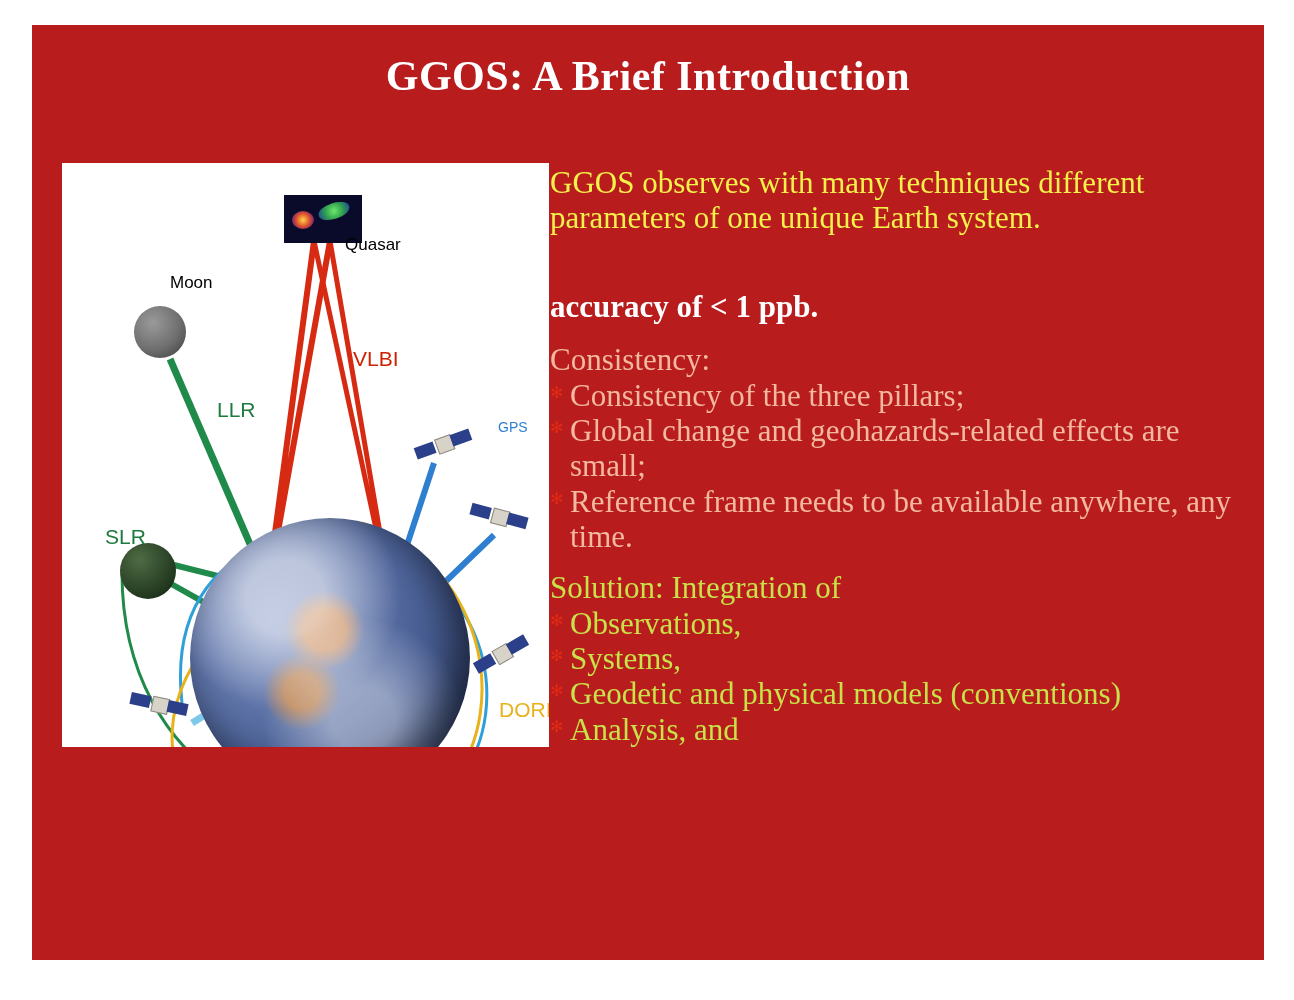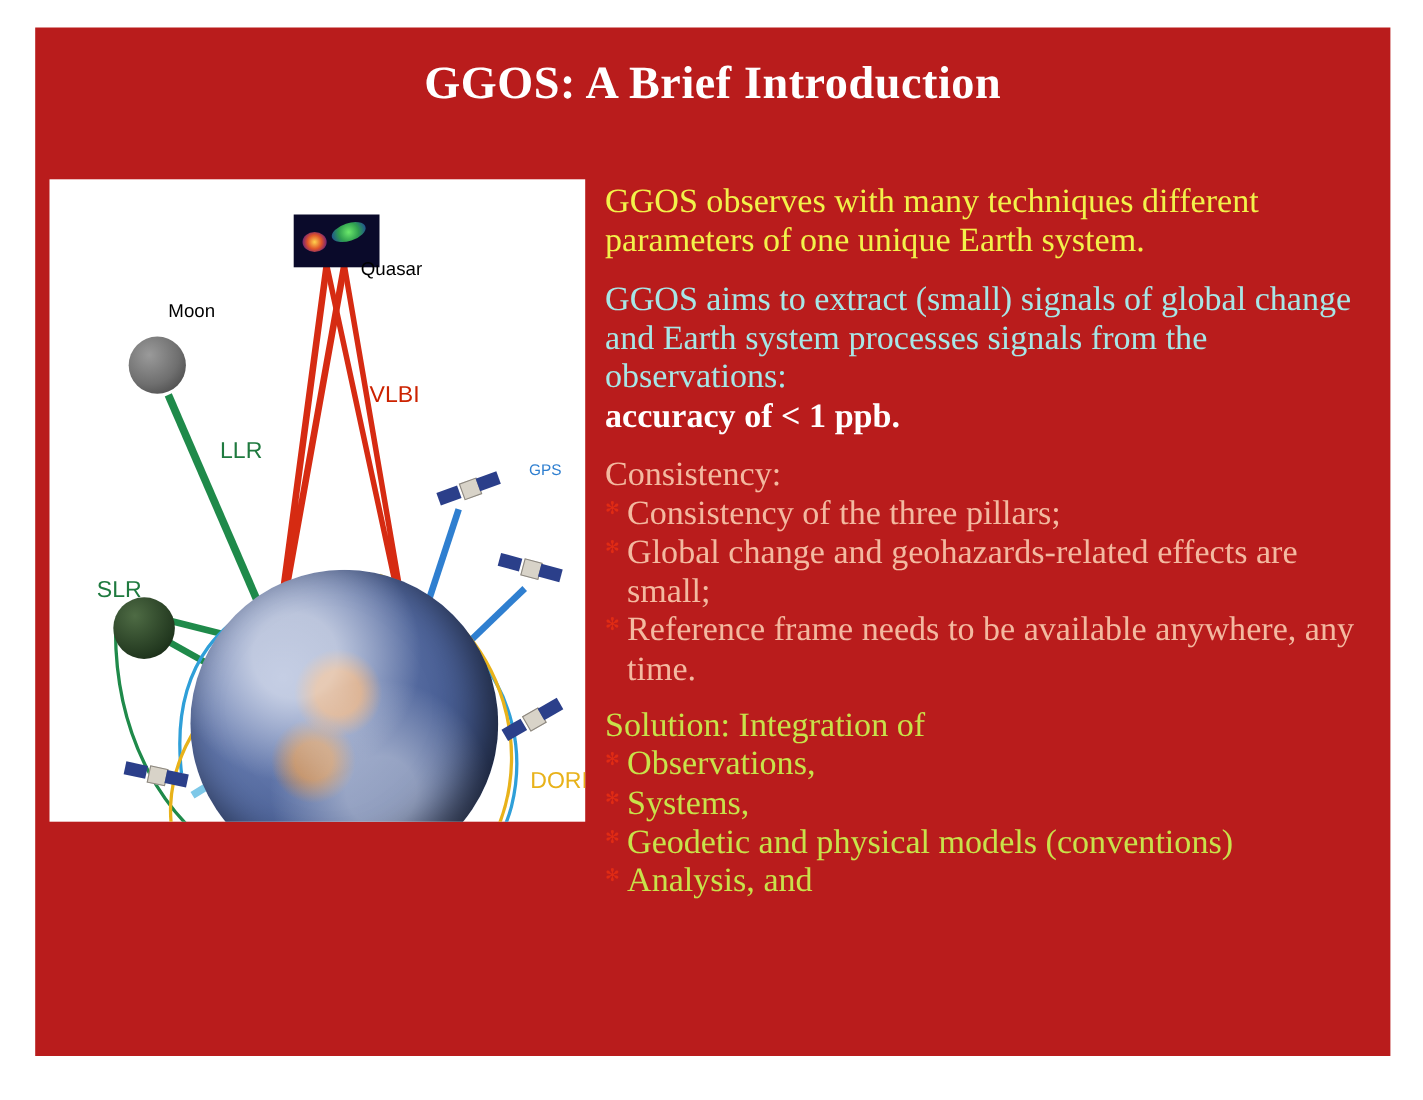--- a/index.html
+++ b/index.html
@@ -30,21 +30,21 @@
     color: #ffffff;
     font-family: "Liberation Serif", serif;
     font-weight: bold;
     font-size: 42px;
     letter-spacing: 0.5px;
   }
 
   
   #figure {
     position: absolute;
-    left: 13px;
+    left: 30px;
     top: 138px;
     width: 487px;
     height: 584px;
     background: #ffffff;
     overflow: hidden;
   }
   .fig-label {
     position: absolute;
     font-family: "Liberation Sans", sans-serif;
     font-size: 17px;
@@ -252,21 +252,20 @@
     <div class="fig-label" style="left:437px;top:535px;color:#e8b21a;font-size:21px;">DORIS</div>
     <div class="fig-label" style="left:22px;top:580px;color:#5a4fa3;font-size:25px;">Altimetry</div>
     <div class="fig-label" style="left:404px;top:670px;color:#000;font-size:25px;">LEO</div>
   </div>
 
   <div id="content">
 
     <div class="para p1">GGOS observes with many techniques different parameters of one unique Earth system.</div>
 
     <div class="para p2">
-      <span>GGOS aims to extract (small) signals of global change and Earth system processes signals from the observations:</span>
       <br>
       <span class="bold-line">accuracy of &lt; 1 ppb.</span>
     </div>
 
     <div class="hdr-challenges">Consistency:</div>
     <ul class="bullets challenges">
       <li>Consistency of the three pillars;</li>
       <li>Global change and geohazards-related effects are small;</li>
       <li>Reference frame needs to be available anywhere, any time.</li>
     </ul>

